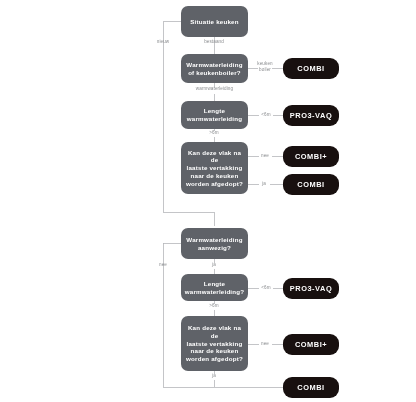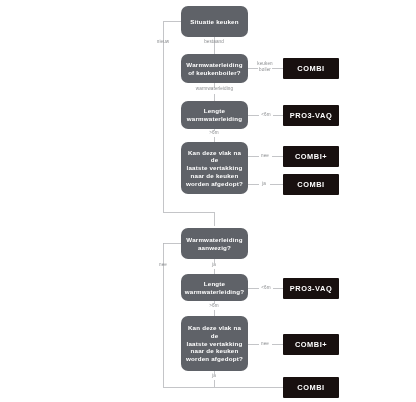--- a/index.html
+++ b/index.html
@@ -38,21 +38,21 @@
     line-height: 1.25;
     padding: 2px 4px;
     white-space: pre-line;
   }
   .node.question {
     background: #5f6268;
     font-size: 6.2px;
   }
   .node.result {
     background: #18100f;
-    border-radius: 1px;
+    border-radius: 9px;
     font-size: 7.4px;
     letter-spacing: 0.55px;
   }
   .edge-label {
     position: absolute;
     color: #8b8d90;
     font-size: 4.6px;
     line-height: 1.35;
     text-align: center;
     white-space: pre-line;

